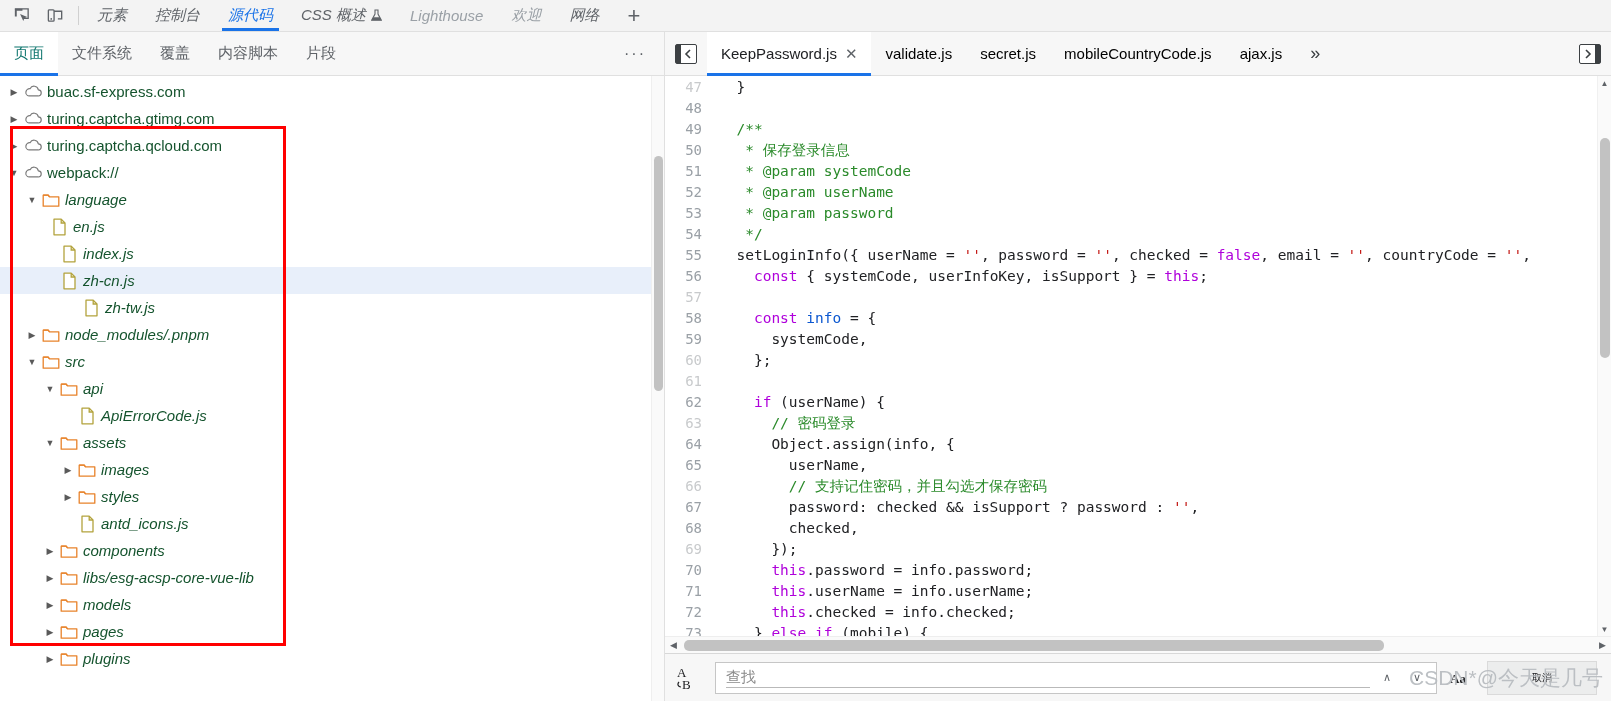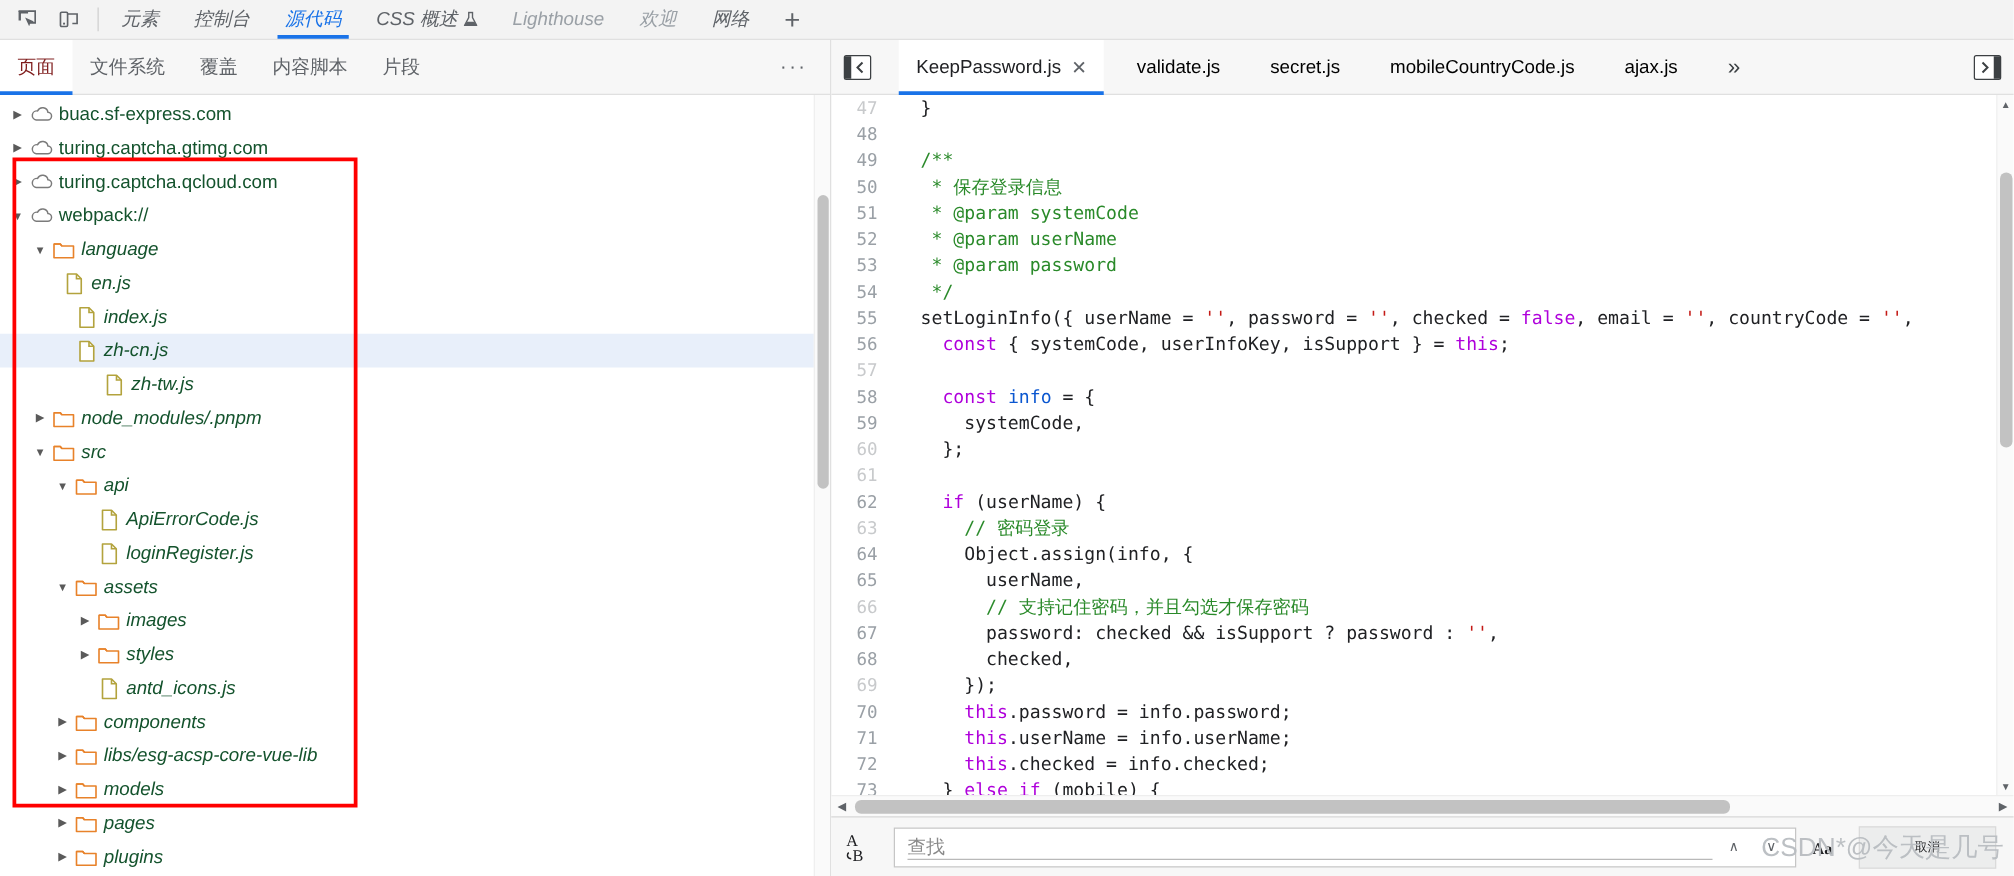--- a/index.html
+++ b/index.html
@@ -50,21 +50,21 @@
   .subtabs {
     height:44px; min-height:44px;
     display:flex; align-items:stretch;
     border-bottom:1px solid #e0e0e0;
     background:#f7f7f7;
   }
   .subtab {
     display:flex; align-items:center; padding:0 14px;
     font-size:15px; color:#5f6368; cursor:pointer; position:relative; white-space:nowrap;
   }
-  .subtab.active { color:#7f1d1d; background:#ffffff;justify-content:flex-end; }
+  .subtab.active { color:#0f766e; background:#ffffff;justify-content:flex-end; }
   .subtab.active::after { content:""; position:absolute; left:0; right:0; bottom:-1px; height:3px; background:#1a73e8; }
   .subtabs-spacer { flex:1; }
   .subtab-more { display:flex; align-items:center; padding:0 18px; color:#5f6368; letter-spacing:2px; font-size:16px; cursor:pointer; }
 
   .tree {
     flex:1; overflow:hidden; position:relative; padding-top:2px;
     background:#fff;
   }
   .row {
     display:flex; align-items:center; height:27px;
@@ -90,21 +90,21 @@
 
   
   .redbox {
     position:absolute; border:3px solid #ff0000; pointer-events:none; z-index:30;
   }
 
   
   .editor { flex:1; display:flex; flex-direction:column; min-width:0; background:#fff; }
   .edtabs {
     height:44px; min-height:44px; display:flex; align-items:stretch;
-    background:#f7f7f7; border-bottom:1px solid #e0e0e0;gap:12px;
+    background:#f7f7f7; border-bottom:1px solid #e0e0e0;
   }
   .panel-btn { display:flex; align-items:center; padding:0 10px; cursor:pointer; }
   .sq-btn {
     width:22px; height:20px; border:1.6px solid #3c4043; border-radius:2px;
     display:flex; align-items:center; justify-content:center; position:relative; background:#fff;
   }
   .sq-btn .bar { position:absolute; top:0; bottom:0; width:5px; background:#3c4043; }
   .sq-btn.left .bar { left:0; }
   .sq-btn.right .bar { right:0; }
   .edtab {
@@ -389,30 +389,20 @@
           <div class="row" style="padding-left: 60px;">
             <span class="twisty empty"></span>
             <span class="ico">
               <svg width="15" height="18" viewBox="0 0 15 18">
                 <path d="M2 1.2h7.2L13 5v11.8H2z" fill="#fff" stroke="#b3a33d" stroke-width="1.3" stroke-linejoin="round"></path>
                 <path d="M9.2 1.2V5H13" fill="none" stroke="#b3a33d" stroke-width="1.3"></path>
               </svg>
             </span>
             <span class="label italic">ApiErrorCode.js</span>
           </div>
-          <div class="row" style="padding-left: 60px;">
-            <span class="twisty empty"></span>
-            <span class="ico">
-              <svg width="15" height="18" viewBox="0 0 15 18">
-                <path d="M2 1.2h7.2L13 5v11.8H2z" fill="#fff" stroke="#b3a33d" stroke-width="1.3" stroke-linejoin="round"></path>
-                <path d="M9.2 1.2V5H13" fill="none" stroke="#b3a33d" stroke-width="1.3"></path>
-              </svg>
-            </span>
-            <span class="label italic">loginRegister.js</span>
-          </div>
           <div class="row" style="padding-left: 42px;">
             <span class="twisty">▼</span>
             <span class="ico">
               <svg width="18" height="16" viewBox="0 0 18 16">
                 <path d="M1.2 3.2h5l1.3 1.6h9.3v9.4H1.2z" fill="#fff" stroke="#e8822a" stroke-width="1.3" stroke-linejoin="round"></path>
                 <path d="M1.2 3.2h5l1.3 1.6" fill="none" stroke="#e8822a" stroke-width="1.3"></path>
               </svg>
             </span>
             <span class="label italic">assets</span>
           </div>

